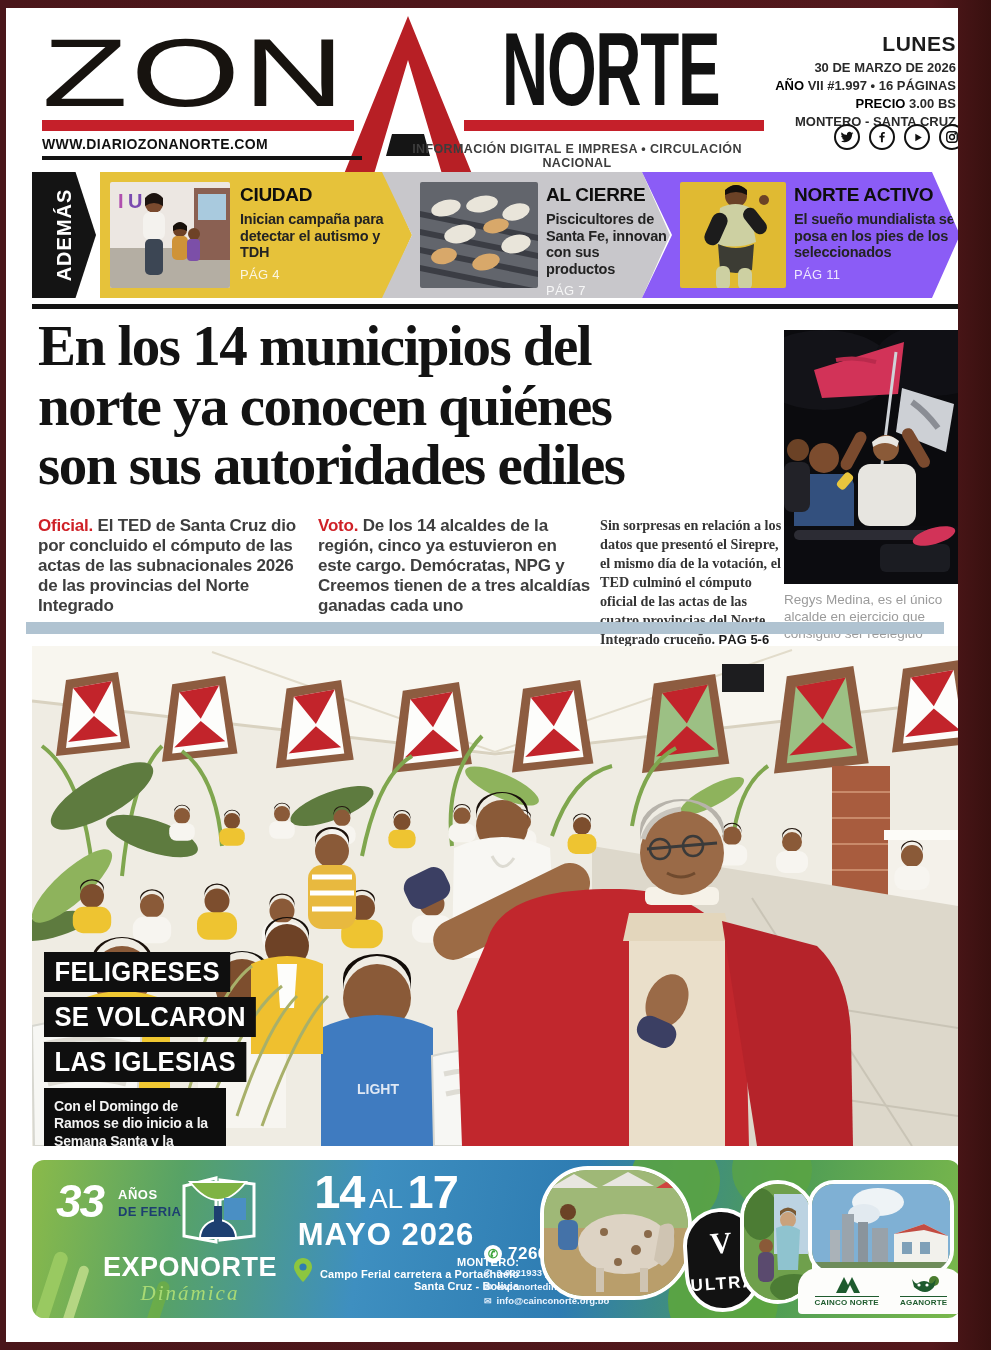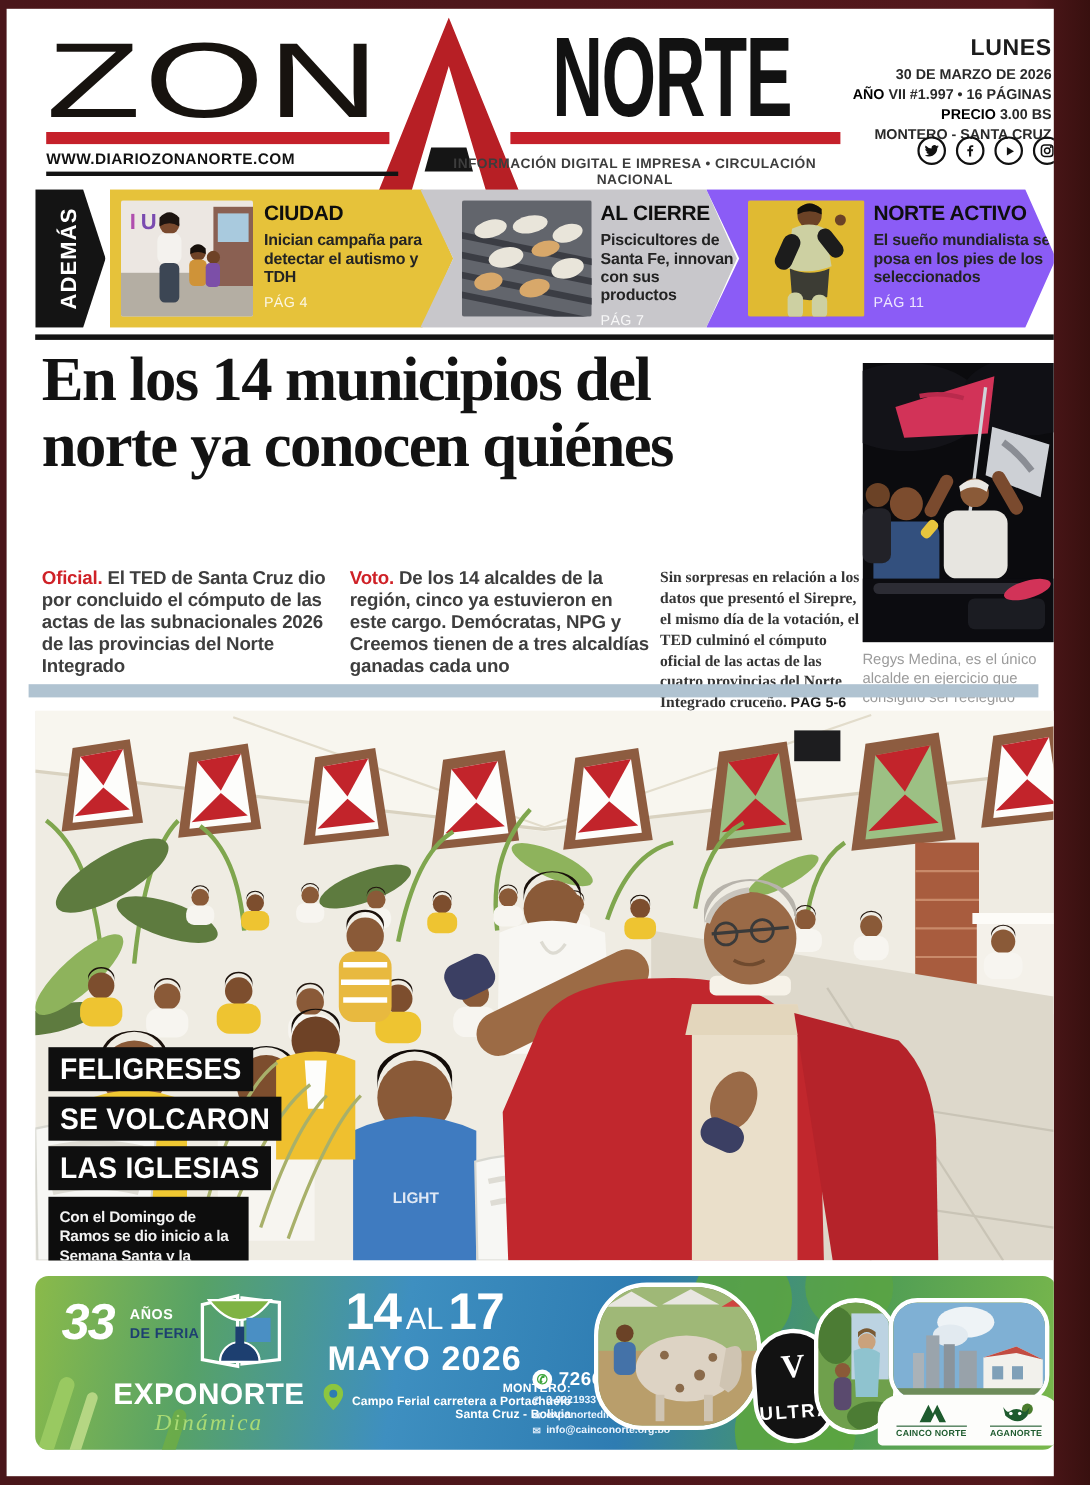--- a/index.html
+++ b/index.html
@@ -273,20 +273,21 @@
       <div class="tz-body">El sueño mundialista se posa en los pies de los seleccionados</div>
       <div class="tz-page">PÁG 11</div>
     </div>
   </div>
 
   <div class="teaser-rule"></div>
 
   <div class="headline">
     <div>En los 14 municipios del</div>
     <div>norte ya conocen quiénes</div>
+    <div>son sus autoridades ediles</div>
   </div>
 
   <div class="leads">
     <div class="lead c1"><span class="kick">Oficial.</span><span> El TED de Santa Cruz dio por concluido el cómputo de las actas de las subnacionales 2026 de las provincias del Norte Integrado</span></div>
     <div class="lead c2"><span class="kick">Voto.</span><span> De los 14 alcaldes de la región, cinco ya estuvieron en este cargo. Demócratas, NPG y Creemos tienen de a tres alcaldías ganadas cada uno</span></div>
     <div class="lead c3"><span>Sin sorpresas en relación a los datos que presentó el Sirepre, el mismo día de la votación, el TED culminó el cómputo oficial de las actas de las cuatro provincias del Norte Integrado cruceño. </span><span class="pg">PÁG 5-6</span></div>
   </div>
 
   <div class="side-photo">
     <svg width="174" height="254" viewBox="0 0 174 254">

